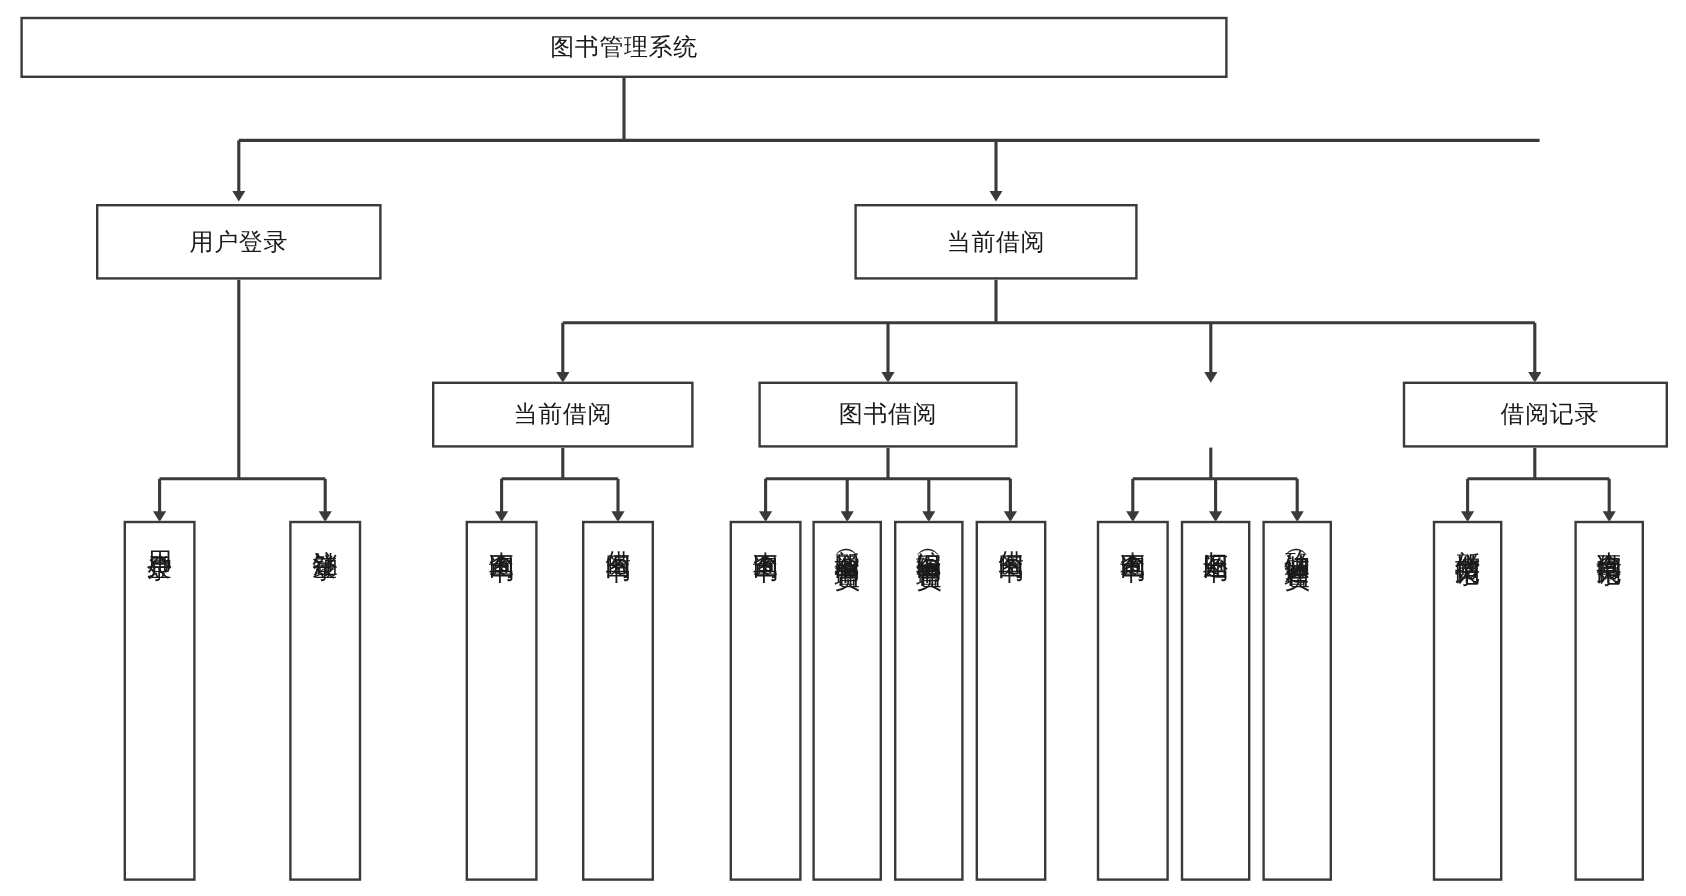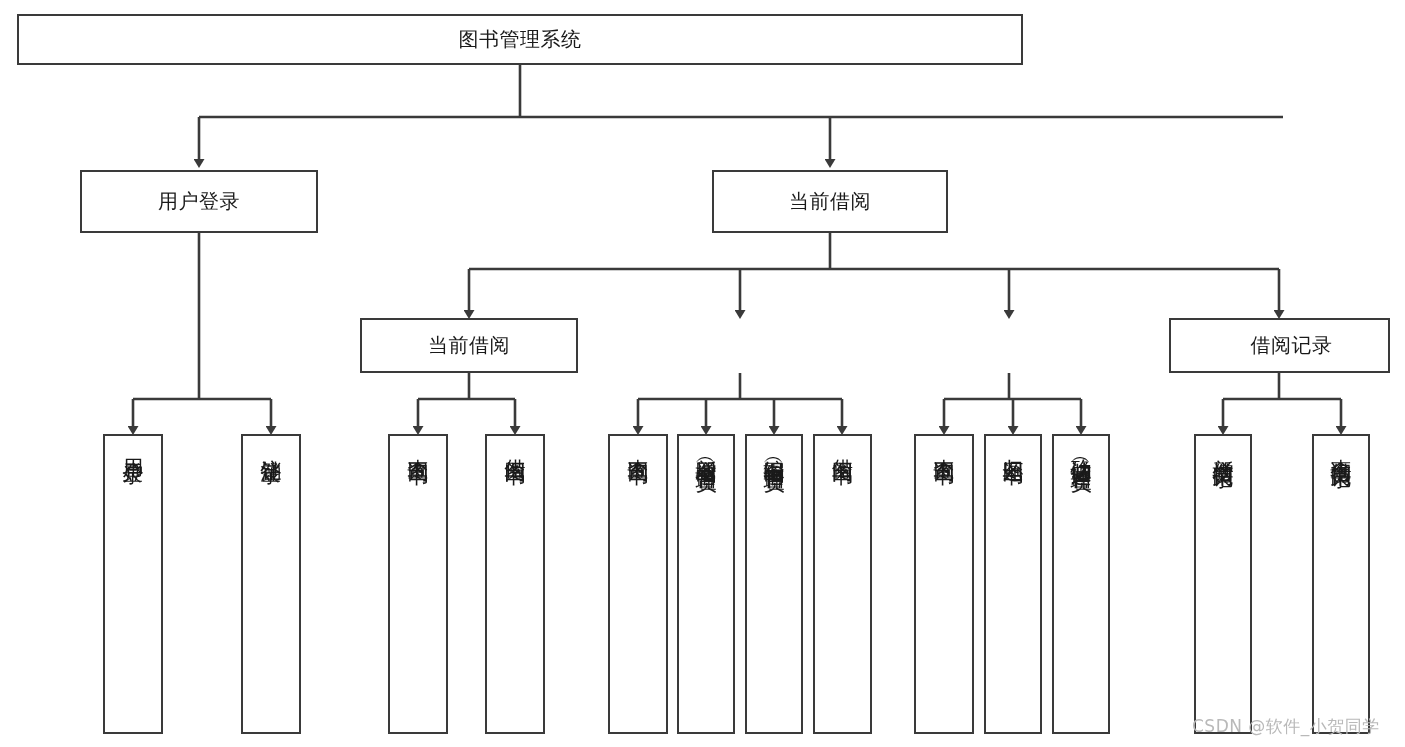--- a/index.html
+++ b/index.html
@@ -134,20 +134,23 @@
   </div>
 
   <div class="node horiz" style="left:712px; top:170px; width:236px; height:63px;">
     <span class="label">当前借阅</span>
   </div>
 
   <div class="node horiz" style="left:360px; top:318px; width:218px; height:55px;">
     <span class="label">当前借阅</span>
   </div>
 
+  <div class="node horiz" style="left:632px; top:318px; width:216px; height:55px;">
+    <span class="label">图书借阅</span>
+  </div>
 
 
   <div class="node horiz" style="left:1169px; top:318px; width:221px; height:55px;padding-left:24px;">
     <span class="label">借阅记录</span>
   </div>
 
   <div class="node vert" style="left:103px; top:434px; width:60px; height:300px;">
     <span class="label">用户登录</span>
   </div>
 
@@ -192,15 +195,14 @@
   </div>
 
   <div class="node vert" style="left:1194px; top:434px; width:58px; height:300px;">
     <span class="label">新增借阅记录</span>
   </div>
 
   <div class="node vert" style="left:1312px; top:434px; width:58px; height:300px;">
     <span class="label">查询借阅记录</span>
   </div>
 
-  <div class="watermark" style="left:1192px; top:715px;">CSDN @软件_小贺同学</div>
 
 </div>
 
 </body></html>

